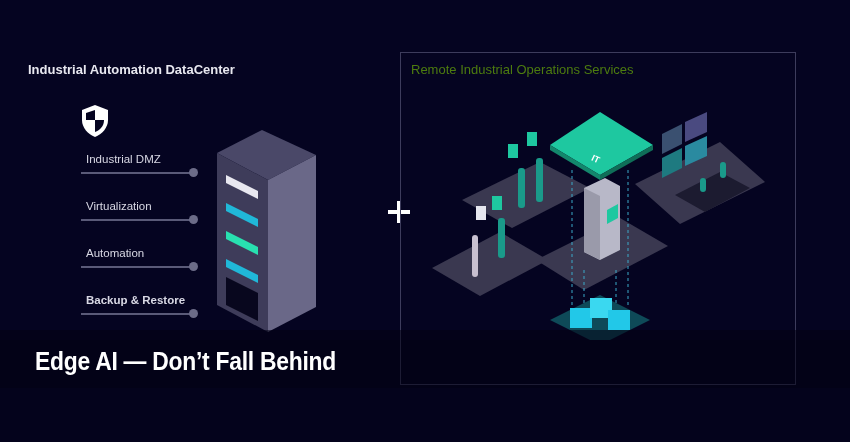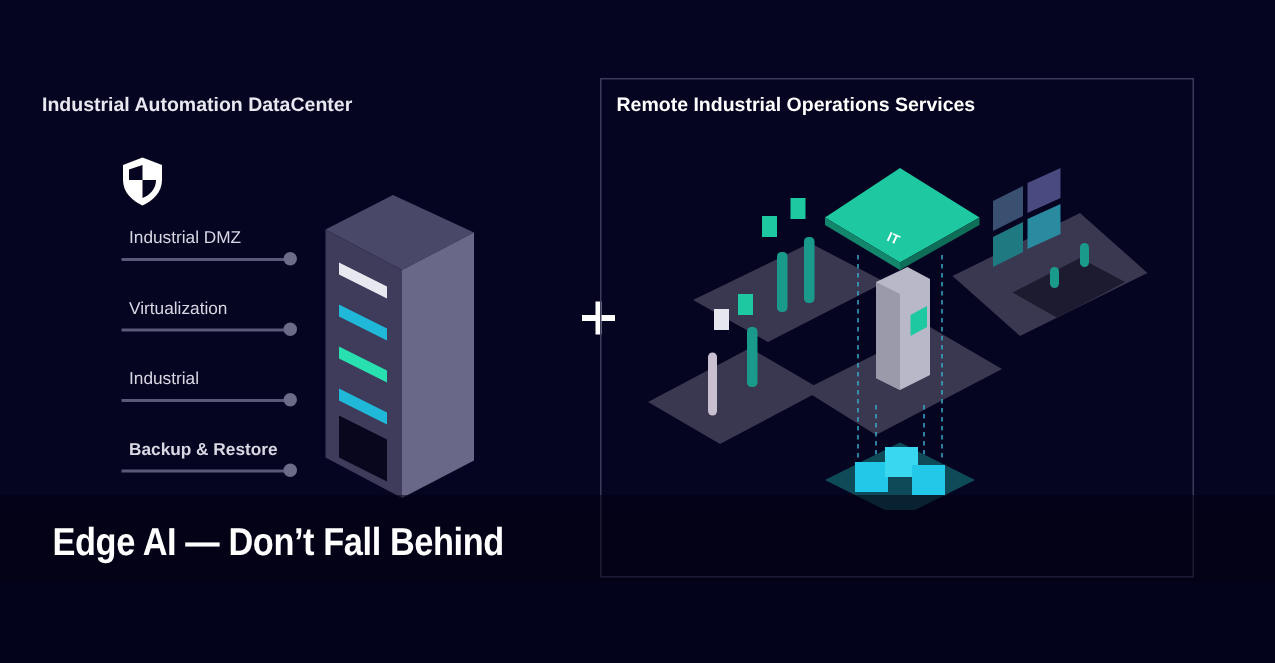--- a/index.html
+++ b/index.html
@@ -6,21 +6,21 @@
   body{width:850px;height:442px;background:#04031c;overflow:hidden;position:relative;font-family:"Liberation Sans",sans-serif;color:#e6e6ee;}
   .stage{position:absolute;left:0;top:0;width:850px;height:340px;background:#050421;}
   .left-title{position:absolute;left:28px;top:62px;font-size:13px;font-weight:bold;color:#e8e8f0;letter-spacing:0;}
   .shield{position:absolute;left:80px;top:104px;width:30px;height:34px;}
   .feature{position:absolute;left:86px;font-size:11.5px;color:#d8d8e4;}
   .feature-line{position:absolute;left:81px;height:1.5px;background:#5a5a78;width:112px;}
   .feature-dot{position:absolute;width:9px;height:9px;border-radius:50%;background:#6c6c88;}
   .server{position:absolute;left:200px;top:125px;width:130px;height:215px;}
   .plus{position:absolute;left:386px;top:199px;width:26px;height:26px;}
   .right-box{position:absolute;left:400px;top:52px;width:396px;height:333px;border:1.5px solid #3d3c5c;box-sizing:border-box;}
-  .right-title{position:absolute;left:411px;top:62px;font-size:13px;font-weight:bold;color:#ffffff;}
+  .right-title{position:absolute;left:411px;top:62px;font-size:13px;font-weight:normal;color:#4d7c0f;}
   .illus{position:absolute;left:420px;top:100px;width:380px;height:240px;}
   .caption-band{position:absolute;left:0;top:330px;width:850px;height:58px;background:rgba(3,2,20,0.55);}
   .caption{position:absolute;left:35px;top:346px;font-size:26px;font-weight:bold;color:#ffffff;transform:scaleX(0.88);transform-origin:left center;letter-spacing:-0.3px;}
 </style>
 </head>
 <body>
 
 <div class="stage">
 
   <div class="left-title">Industrial Automation DataCenter</div>
@@ -32,21 +32,21 @@
   </svg>
 
   <div class="feature" style="top:153px;">Industrial DMZ</div>
   <div class="feature-line" style="top:172px;"></div>
   <div class="feature-dot" style="left:189px;top:168px;"></div>
 
   <div class="feature" style="top:200px;text-align:center;">Virtualization</div>
   <div class="feature-line" style="top:219px;"></div>
   <div class="feature-dot" style="left:189px;top:215px;"></div>
 
-  <div class="feature" style="top:247px;">Industrial</div>
+  <div class="feature" style="top:247px;">Automation</div>
   <div class="feature-line" style="top:266px;"></div>
   <div class="feature-dot" style="left:189px;top:262px;"></div>
 
   <div class="feature" style="top:294px;font-weight:bold;">Backup &amp; Restore</div>
   <div class="feature-line" style="top:313px;"></div>
   <div class="feature-dot" style="left:189px;top:309px;"></div>
 
   <svg class="server" viewBox="0 0 130 215">
 
     <polygon points="17,28 62,5 116,30 68,55" fill="#4a4868"></polygon>

